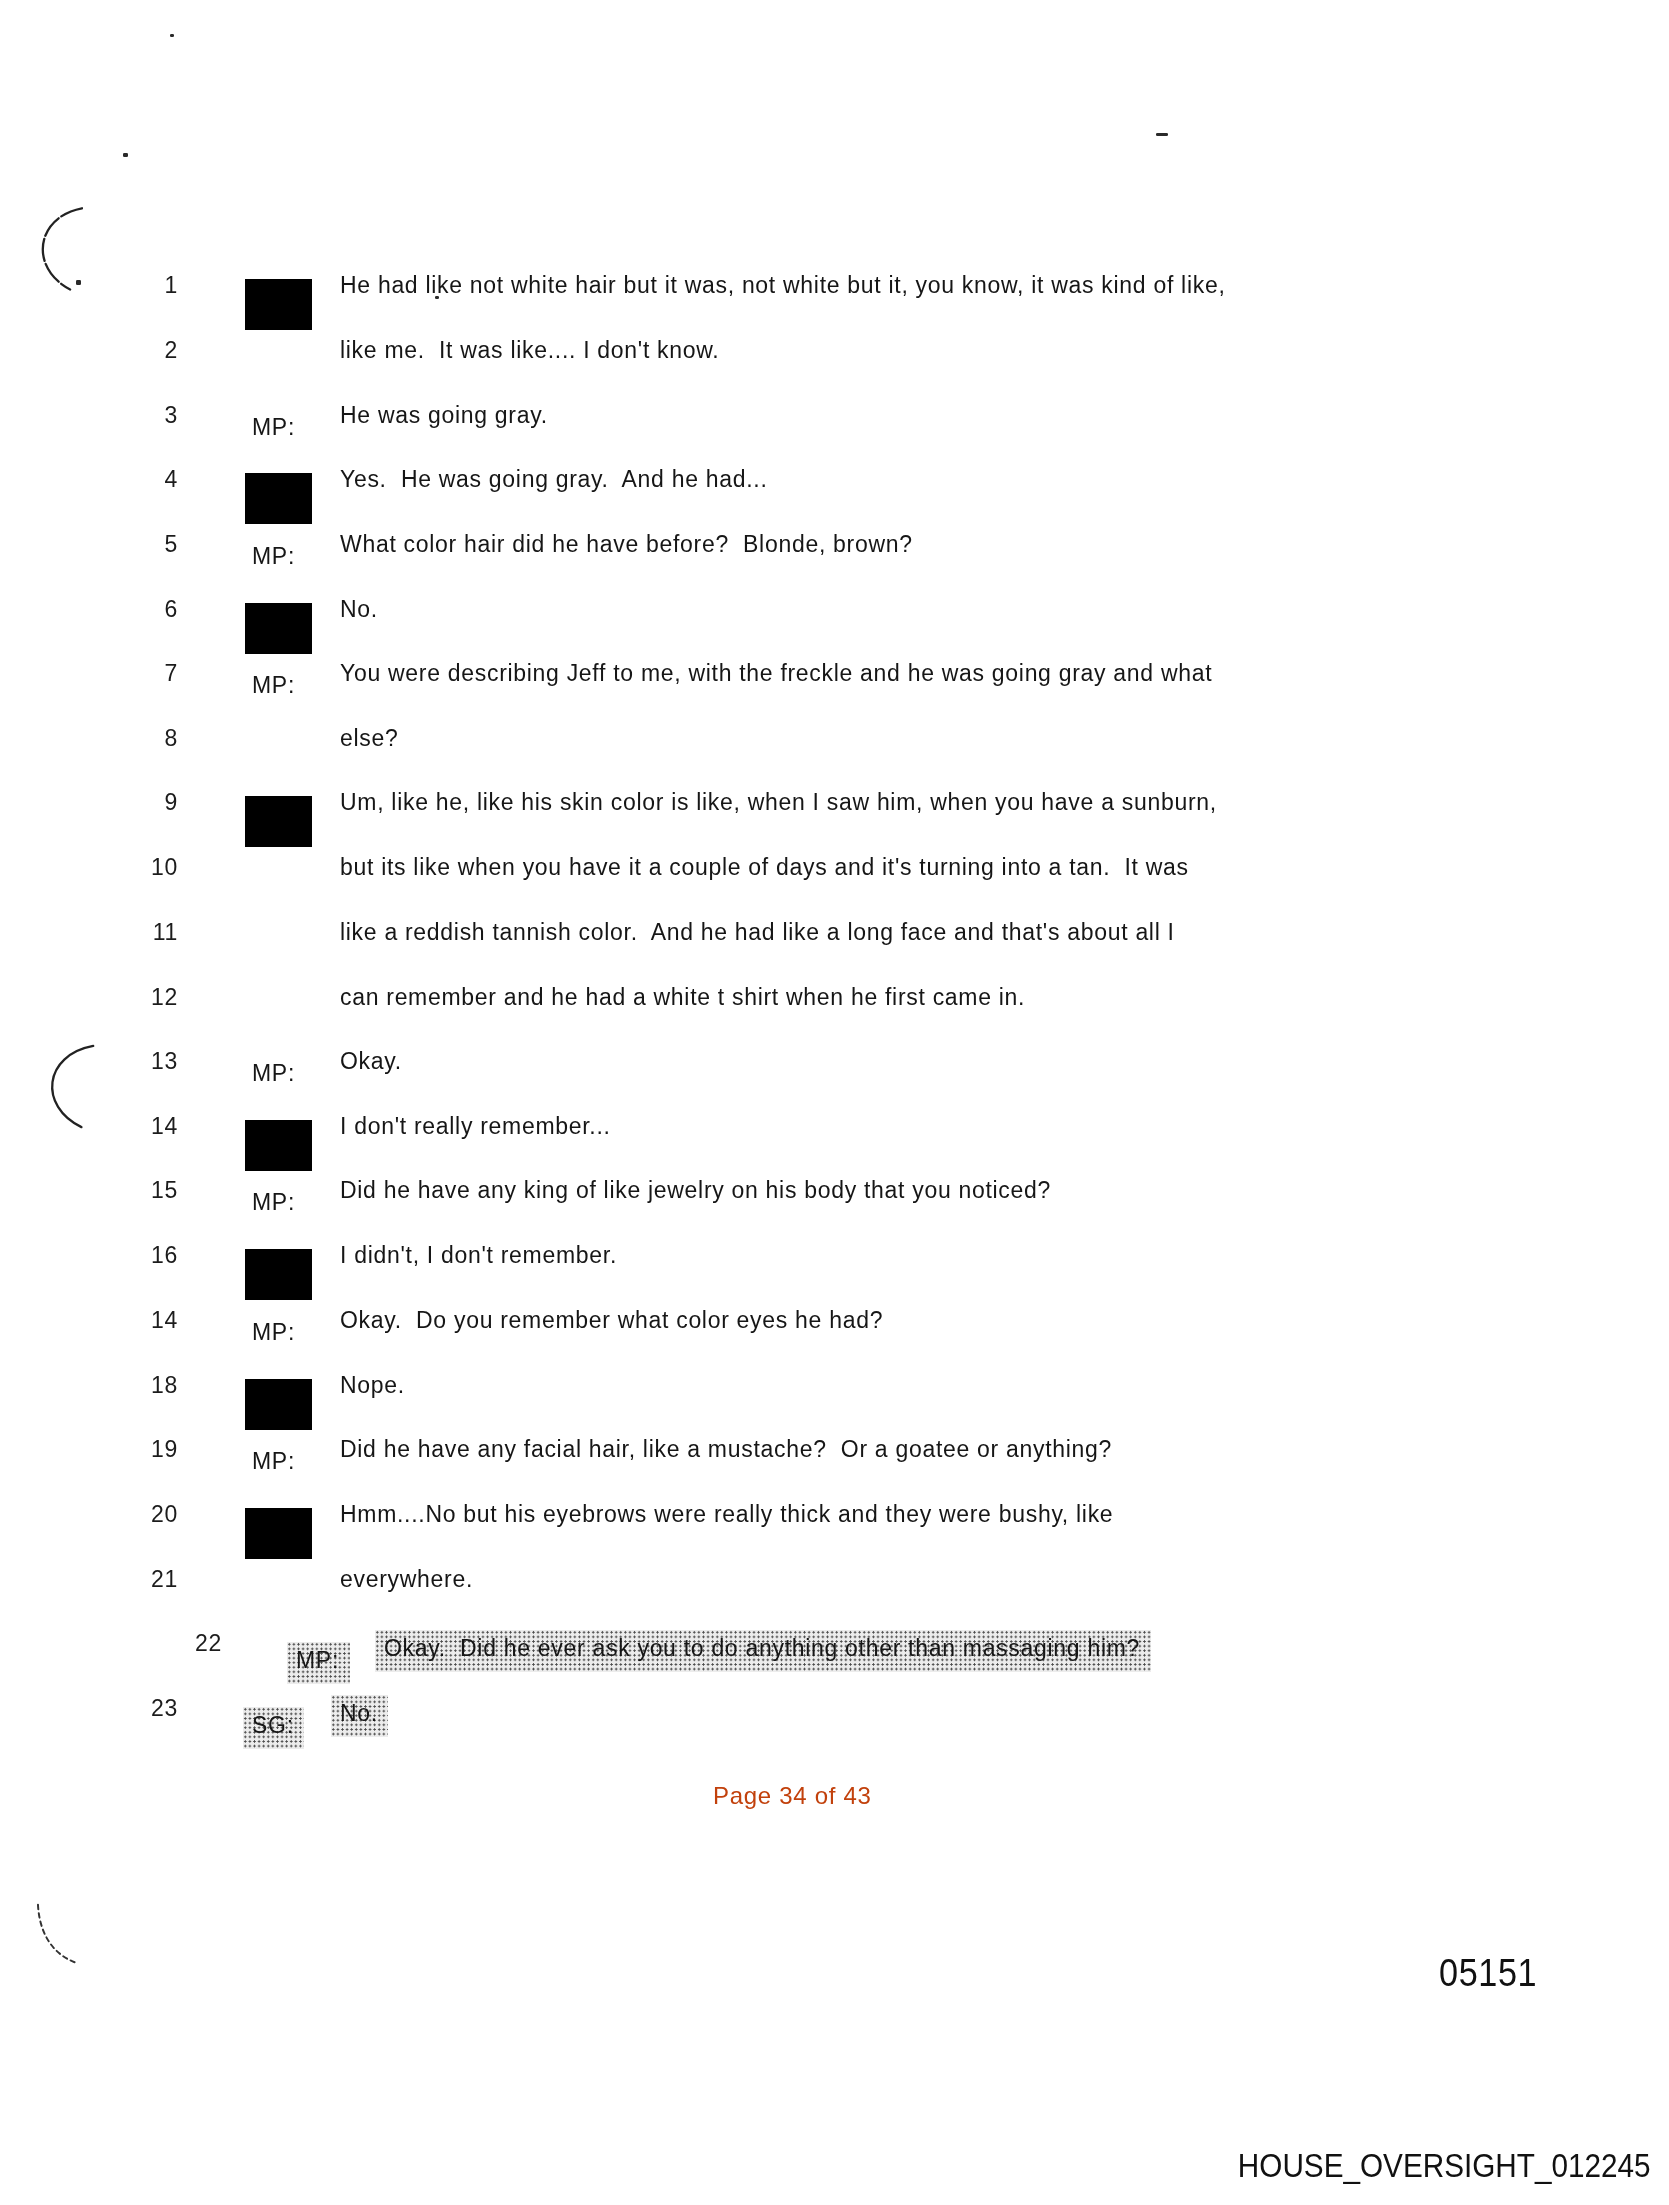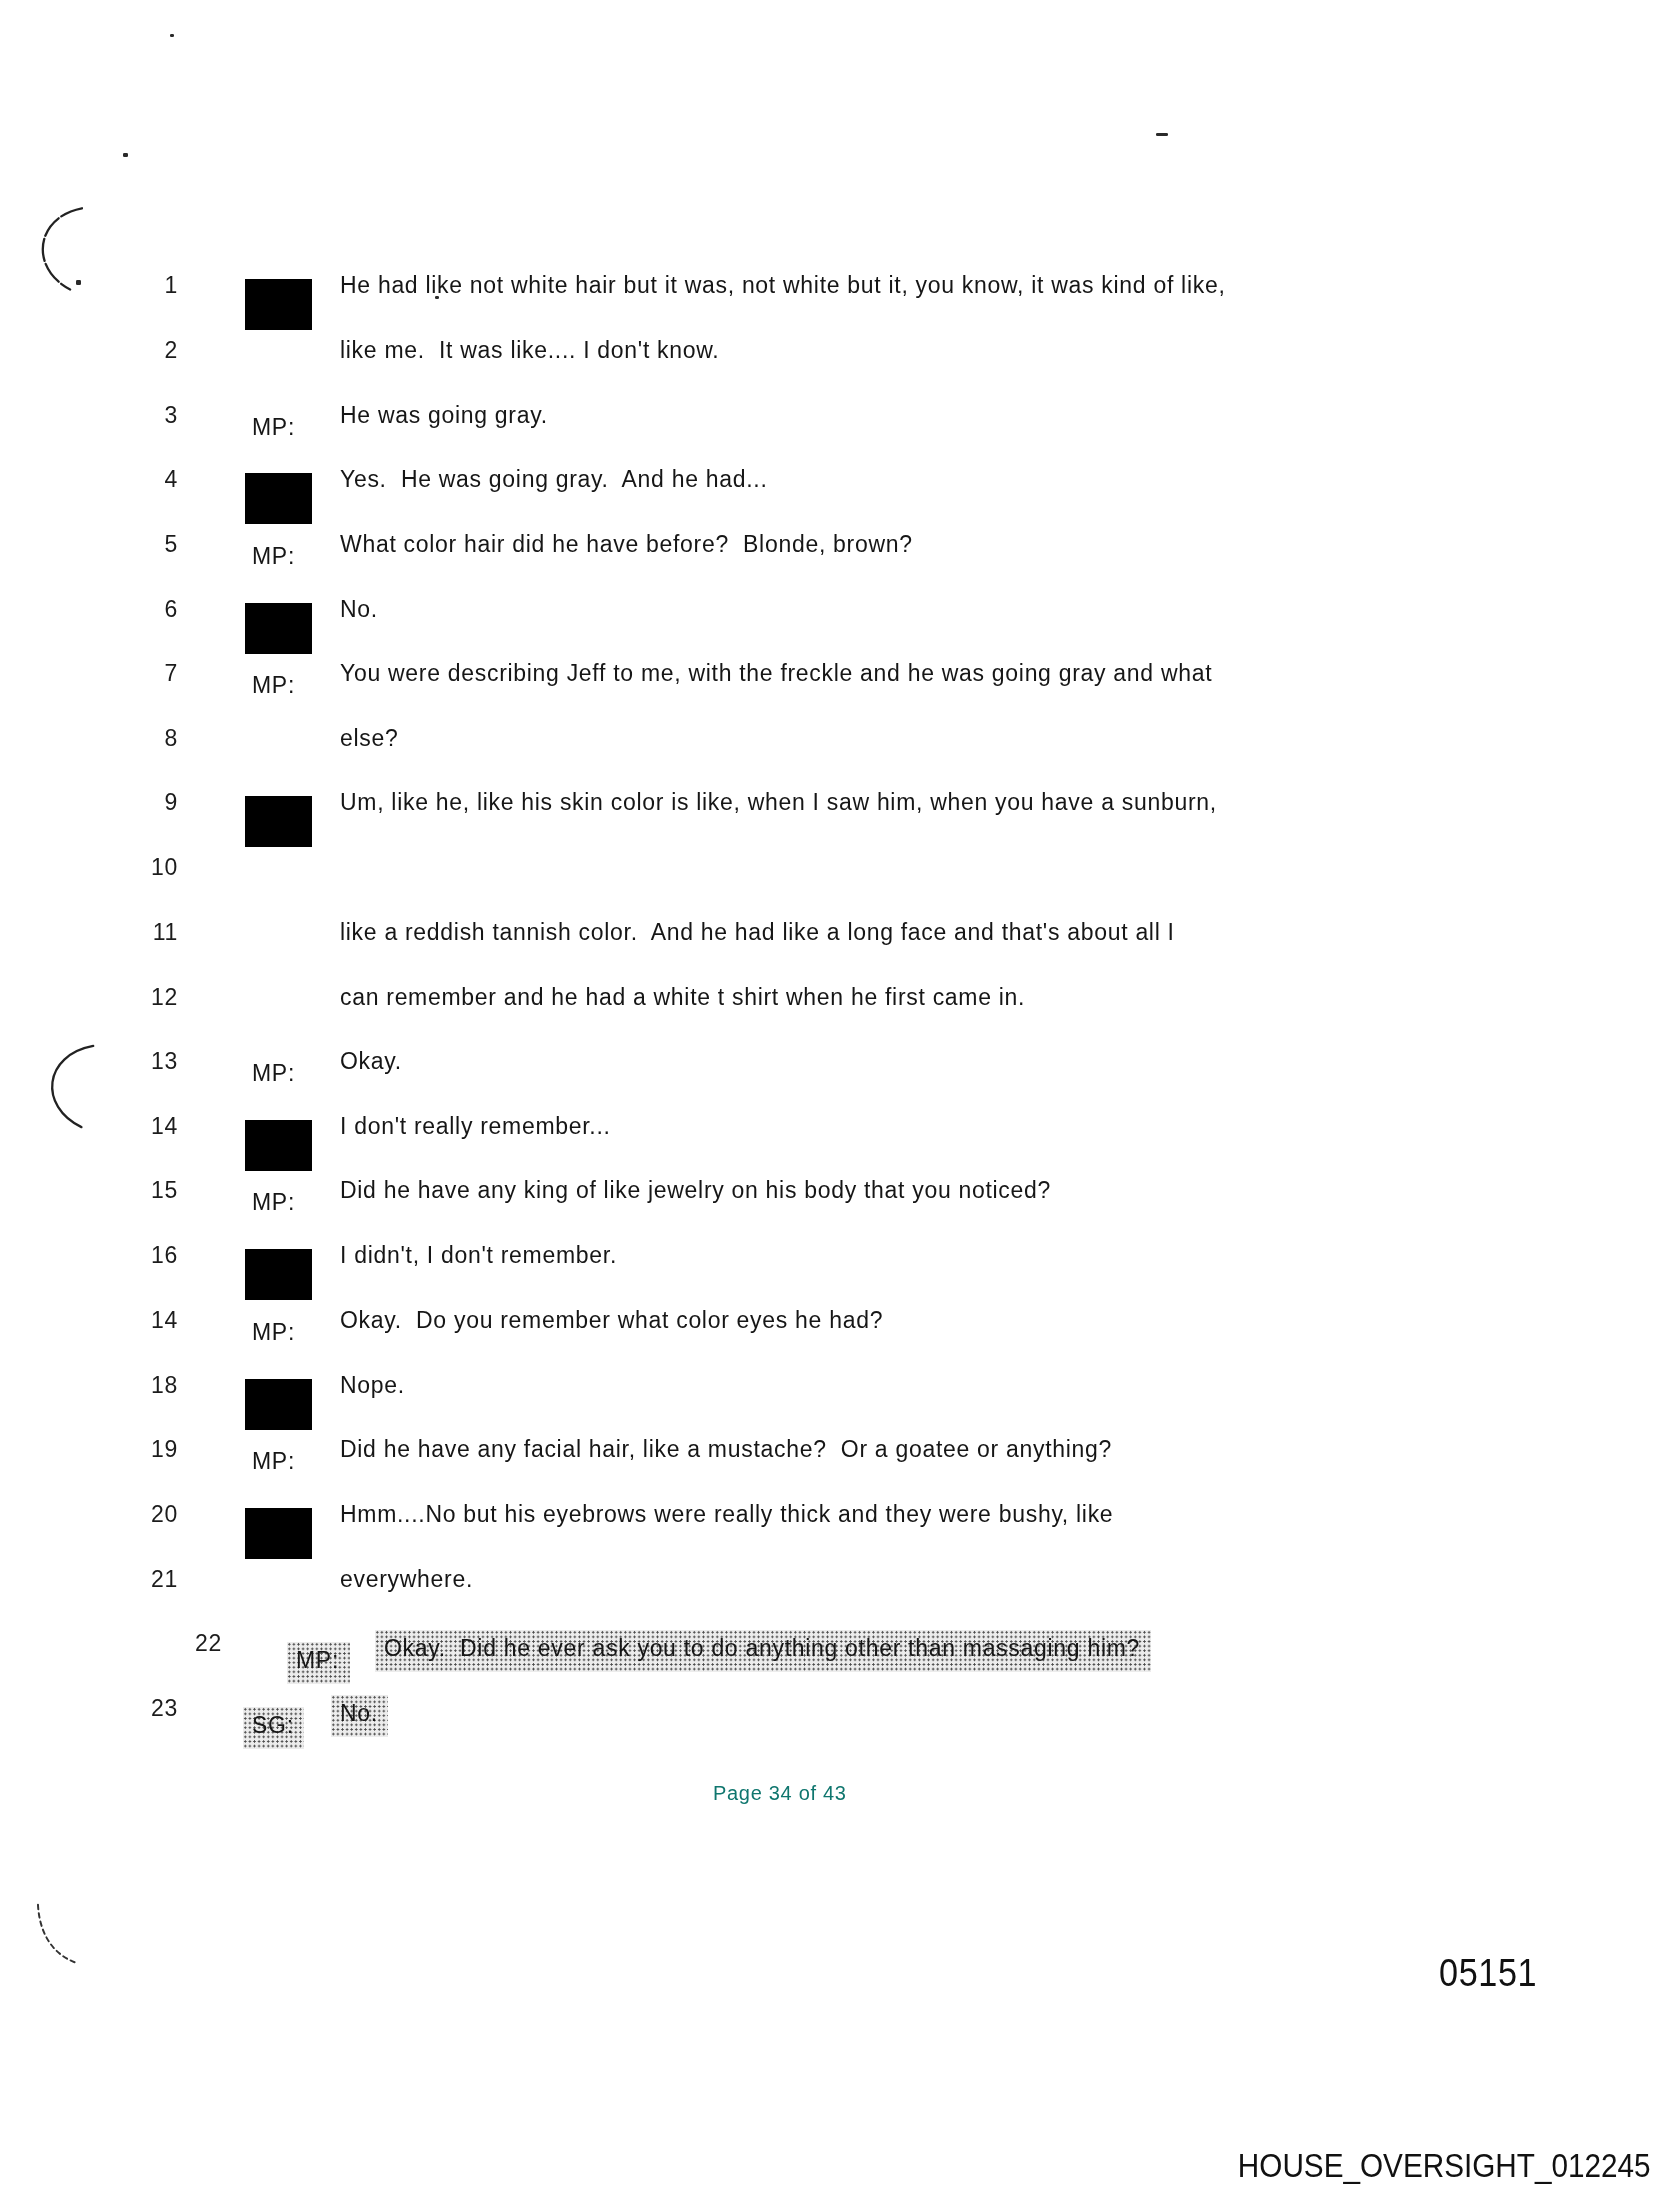--- a/index.html
+++ b/index.html
@@ -33,21 +33,21 @@
   
   .hl{
     background-color:#ececec;
     background-image:radial-gradient(circle,#4a4a4a 0.9px,rgba(0,0,0,0) 1.2px);
     background-size:4.6px 4.6px;
     padding:5.2px 10.5px 9.2px 9.2px;
     margin-left:-9.2px;
   }
   .footer{
     position:absolute;left:713px;top:1782px;
-    font-size:20px;letter-spacing:0.7px;color:#0f766e;
+    font-size:24px;letter-spacing:0.7px;color:#c2410c;
   }
   .stamp{
     position:absolute;left:1439px;top:1952px;
     font-size:38px;letter-spacing:0.7px;color:#111;
     transform:scaleX(.9);transform-origin:left top;
   }
   .bates{
     position:absolute;right:18.3px;top:2147px;
     font-size:33px;letter-spacing:0;color:#111;
     transform:scaleX(.9);transform-origin:right top;
@@ -141,20 +141,21 @@
       <span class="speaker"></span>
     <span class="redaction"></span>
         </div>
     <div class="text">Um, like he, like his skin color is like, when I saw him, when you have a sunburn,</div>
   </div>
       <div class="row" style="top: 845px;">
     <div class="num">10</div>
     <div class="speaker-col">
       <span class="speaker"></span>
     </div>
+    <div class="text">but its like when you have it a couple of days and it's turning into a tan.  It was</div>
   </div>
       <div class="row" style="top: 910px;">
     <div class="num">11</div>
     <div class="speaker-col">
       <span class="speaker"></span>
     </div>
     <div class="text">like a reddish tannish color.  And he had like a long face and that's about all I</div>
   </div>
       <div class="row" style="top: 975px;">
     <div class="num">12</div>

